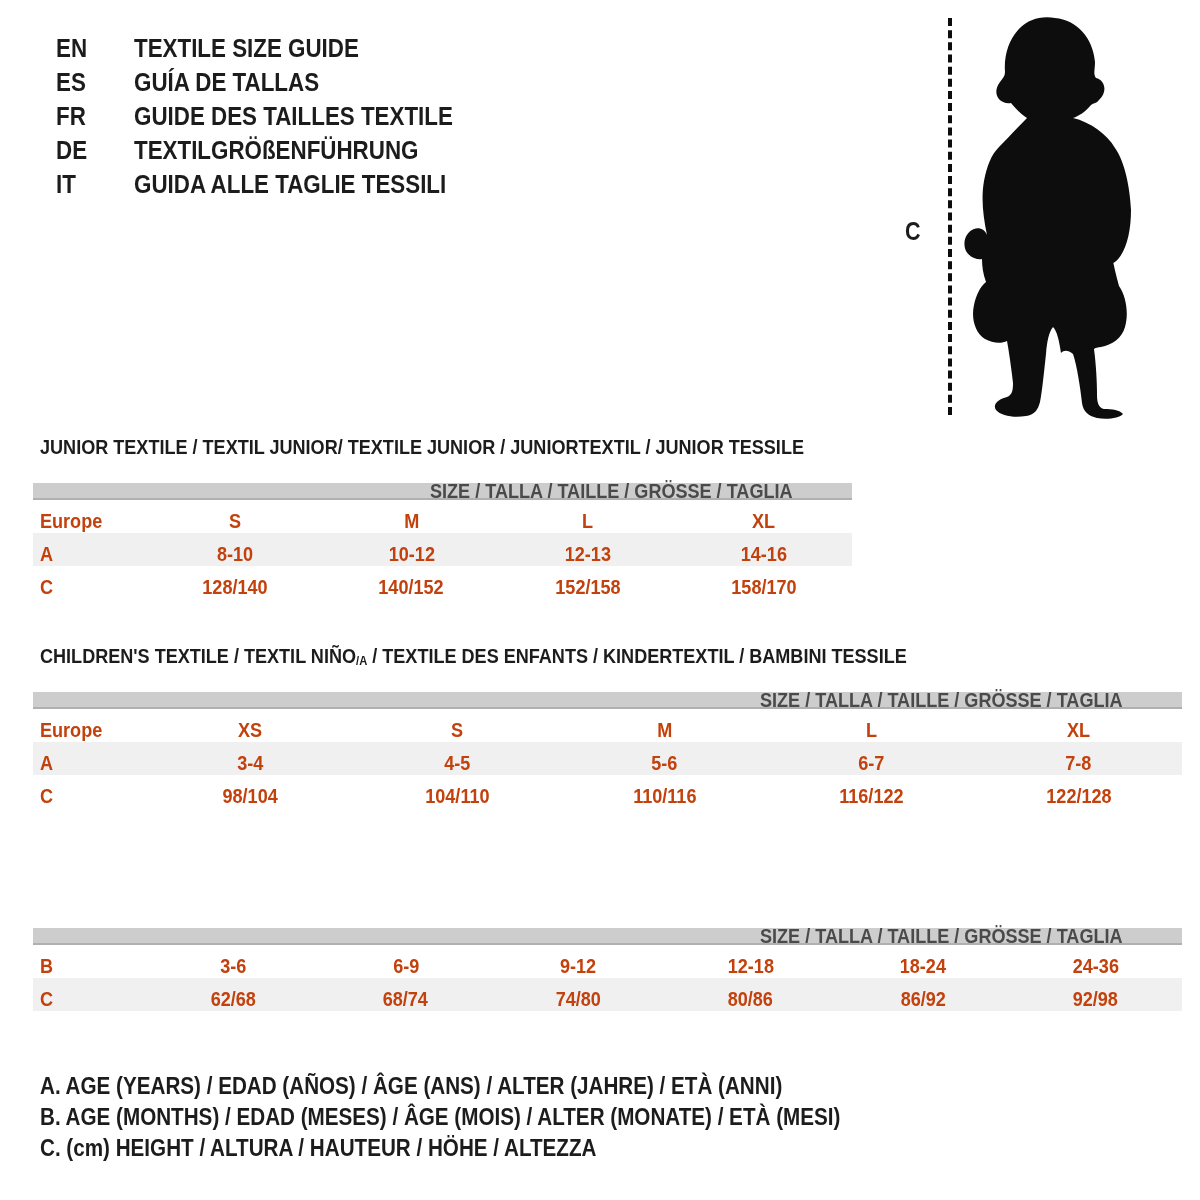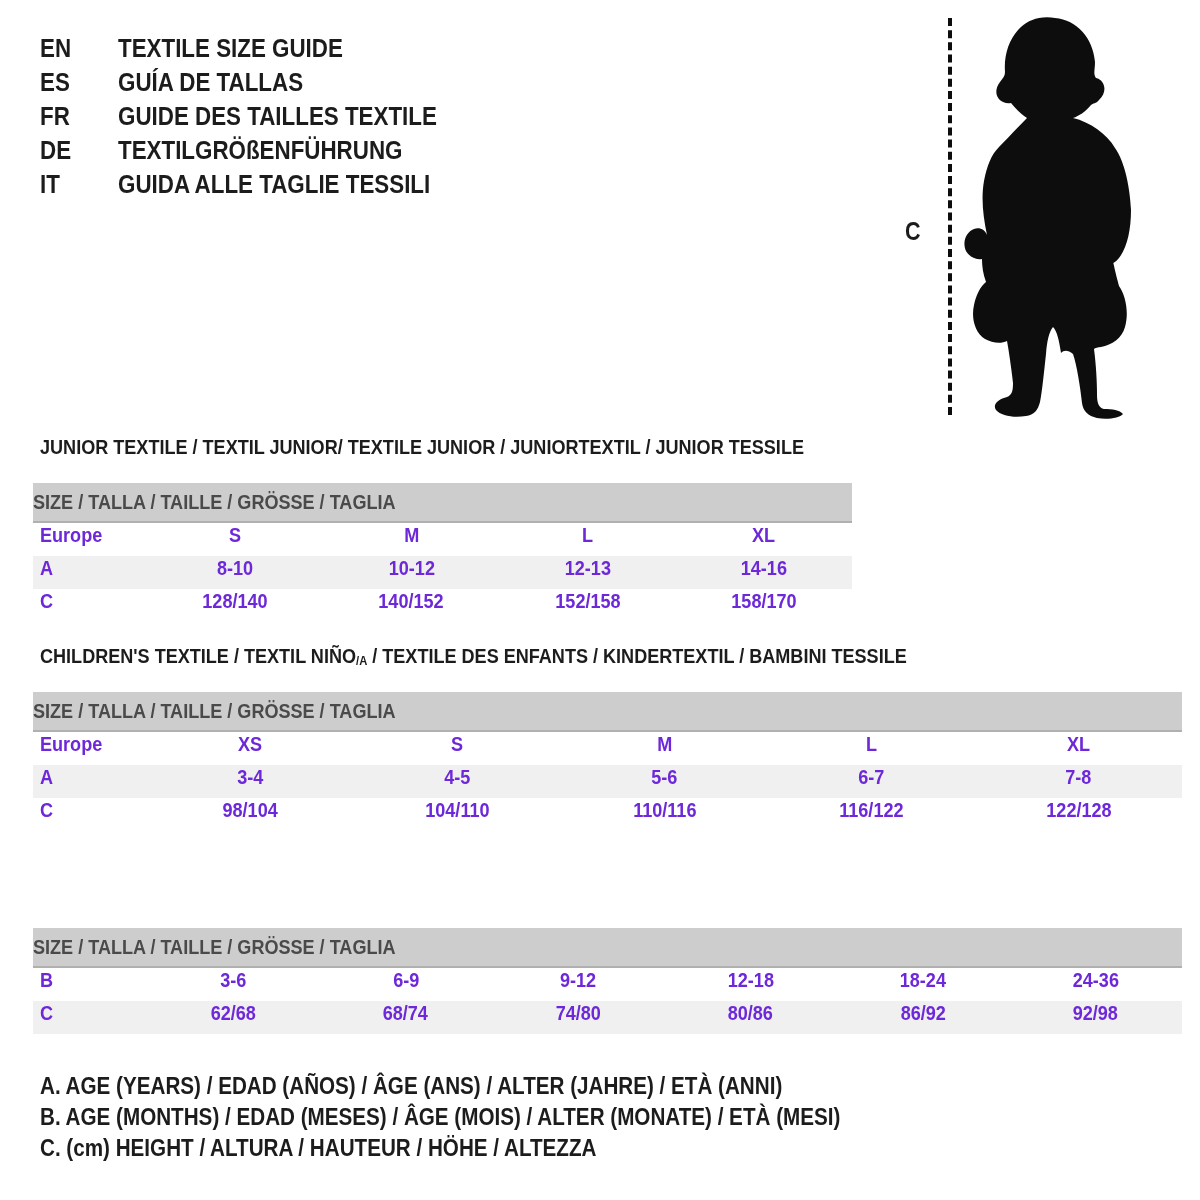--- a/index.html
+++ b/index.html
@@ -14,35 +14,35 @@
   #canvas{
     position:relative;width:1200px;height:1200px;background:#fff;overflow:hidden;
     font-family:"Liberation Sans","DejaVu Sans",sans-serif;font-weight:700;color:var(--ink);
   }
   
   .cx{display:inline-block;transform:scaleX(0.86);transform-origin:0 50%;white-space:nowrap;}
   .cxc{display:inline-block;transform:scaleX(0.86);white-space:nowrap;}
 
   
   .lang-block{position:absolute;left:40px;top:31px;font-size:26px;line-height:34px;}
-  .lang-code{display:inline-block;width:78px;vertical-align:top;}
+  .lang-code{display:inline-block;width:78px;vertical-align:top;margin-left:16px;}
   .lang-title{display:inline-block;vertical-align:top;}
 
   
   .measure-line{position:absolute;left:948px;top:18px;height:397px;width:0;border-left:4px dashed var(--sil);}
   .measure-label{position:absolute;left:905px;top:217px;font-size:25px;}
   .figure-svg{position:absolute;left:955px;top:10px;}
 
   
   .sec-title{position:absolute;left:40px;font-size:21px;line-height:25px;white-space:nowrap;}
   .sec-title .sub{font-size:0.62em;vertical-align:-0.18em;}
   .size-table{position:absolute;}
-  .band{height:40px;box-sizing:border-box;background:var(--band-bg);border-bottom:2px solid var(--band-edge);
-        color:var(--band-text);display:flex;align-items:center;font-size:21px;}
-  .trow{display:flex;height:33px;align-items:flex-start;font-size:21px;color:#6d28d9;}
+  .band{height:17px;box-sizing:border-box;background:var(--band-bg);border-bottom:2px solid var(--band-edge);
+        color:var(--band-text);display:flex;align-items:center;padding-left:8px;font-size:21px;justify-content:flex-end;}
+  .trow{display:flex;height:33px;align-items:flex-end;font-size:21px;color:#c2410c;}
   .trow.shaded{background:var(--shaded-bg);}
   .tlabel{width:107px;padding-left:7px;flex:none;}
   .tcell{flex:1;text-align:center;}
 
   
   .notes{position:absolute;left:40px;top:1070px;font-size:24px;line-height:31px;}
 </style>
 </head>
 <body>
 

